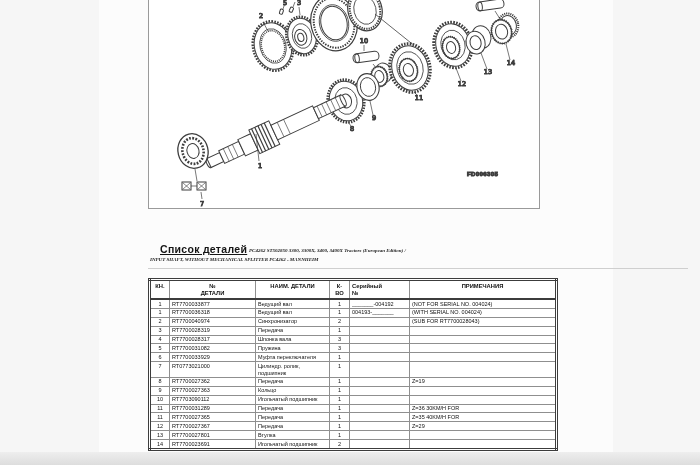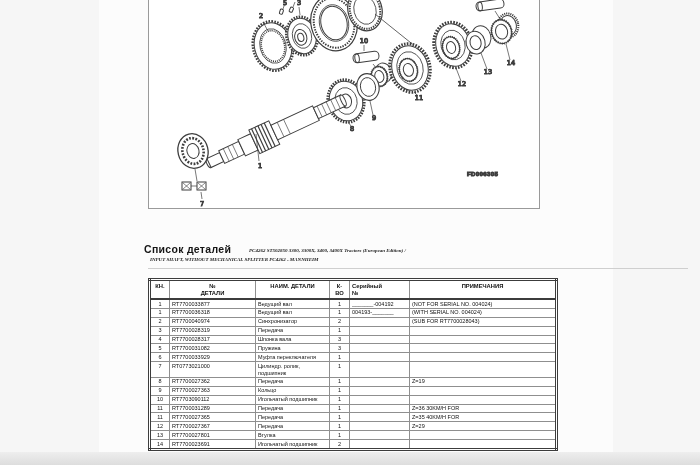--- a/index.html
+++ b/index.html
@@ -7,22 +7,22 @@
           background:#f6f6f6;font-family:"Liberation Sans",sans-serif;}
   .page{position:absolute;left:99px;top:0;width:514px;height:465px;background:#fcfcfc;}
   .band-bottom{position:absolute;left:0;top:452px;width:700px;height:13px;
           background:linear-gradient(180deg,#eeeeee,#dddddd);}
   .diagram{position:absolute;left:148px;top:0;width:390px;height:208px;background:#ffffff;
           border-left:1px solid #9a9a9a;border-right:1px solid #9a9a9a;border-bottom:1px solid #9a9a9a;}
   .diagram svg{display:block;width:390px;height:208px;}
   .callout{font-size:6.5px;fill:#1a1a1a;text-anchor:middle;font-family:"DejaVu Sans",sans-serif;}
   .figcode{font-size:6px;font-weight:bold;letter-spacing:.4px;fill:#222;text-anchor:start;
           font-family:"Liberation Sans",sans-serif;}
-  .title{position:absolute;left:144px;top:243px;font:bold 10.5px "Liberation Sans",sans-serif;
-          letter-spacing:.3px;color:#151515;}
+  .title{position:absolute;left:160px;top:243px;font:bold 10.5px "Liberation Sans",sans-serif;
+          letter-spacing:.3px;color:#151515;text-decoration:underline;}
   .sub1{position:absolute;left:249px;top:248px;font:italic bold 5px "Liberation Serif",serif;color:#222;}
   .sub2{position:absolute;left:150px;top:257px;font:italic bold 5px "Liberation Serif",serif;color:#222;}
   .rule{position:absolute;left:148px;top:268px;width:540px;height:1px;background:#cfcfcf;}
   .tablewrap{position:absolute;left:148px;top:278px;width:407px;}
   table{width:407px;height:172px;border-collapse:collapse;table-layout:fixed;
         font:5.5px/1.25 "Liberation Sans",sans-serif;color:#111;
         border:3px double #3c3c3c;background:#fff;}
   th,td{border:1px solid #8f8f8f;padding:0.5px 2px;overflow:hidden;}
   thead th{border-bottom:2px solid #3c3c3c;font-size:5.8px;font-weight:bold;
         vertical-align:top;text-align:center;padding-top:1.5px;height:15px;}

